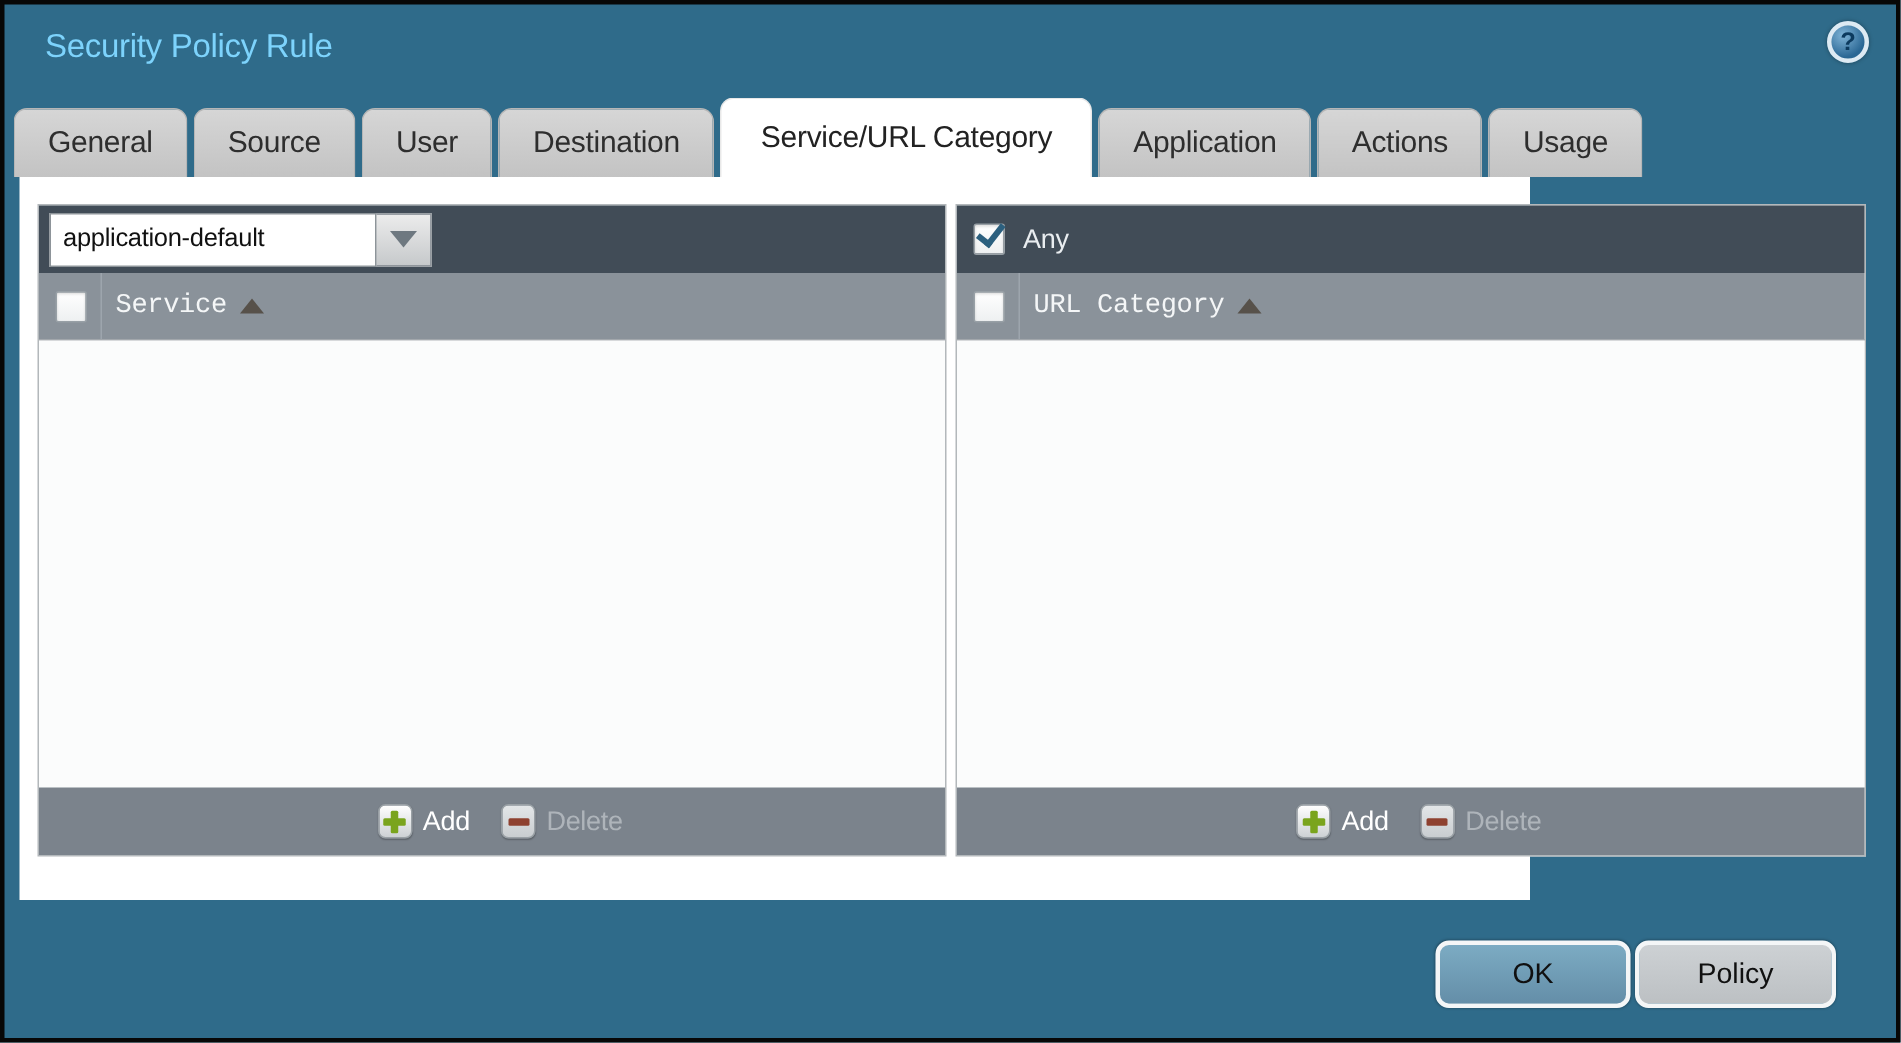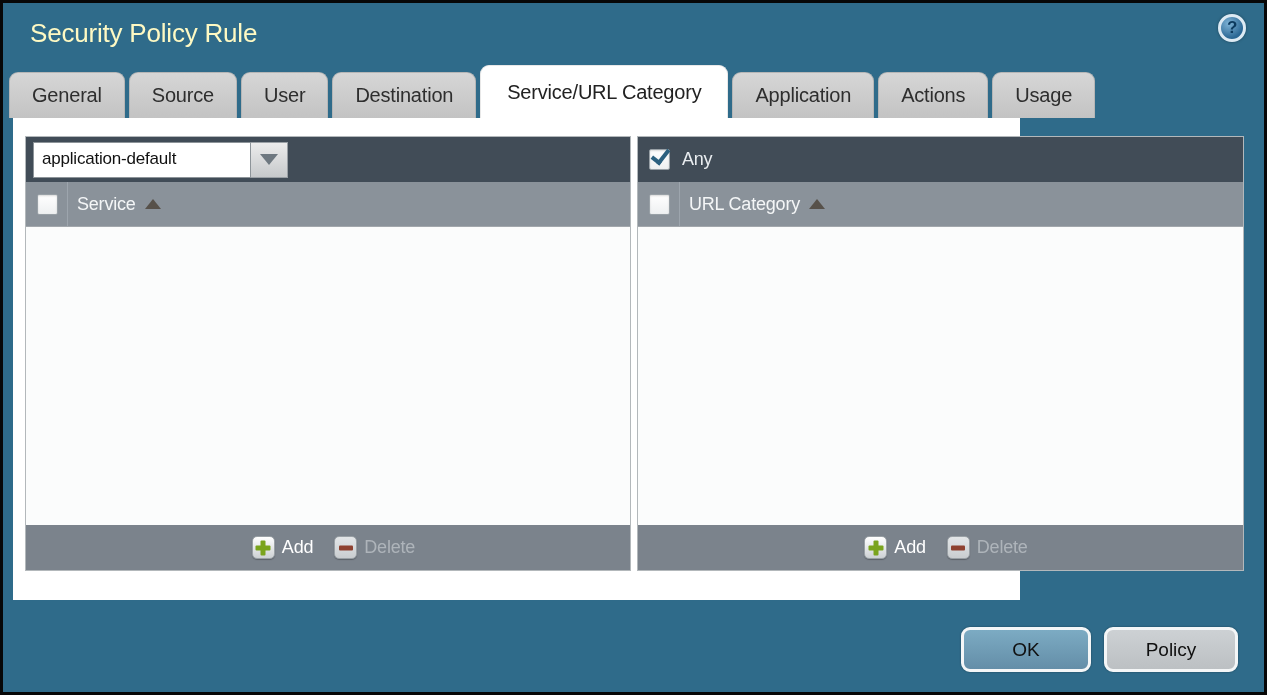--- a/index.html
+++ b/index.html
@@ -10,21 +10,21 @@
     background: #2f6b8a;
     border: 3px solid #070707;
     overflow: hidden;
     letter-spacing: -0.2px;
   }
 
   
   .titlebar { position: absolute; left: 0; top: 0; right: 0; height: 62px; }
   .title {
     position: absolute; left: 27px; top: 15px;
-    font-size: 26px; color: #fef9c3;
+    font-size: 22px; color: #7dd3fc;
   }
   .help {
     position: absolute; right: 18px; top: 11px;
     width: 28px; height: 28px; border-radius: 50%;
     background: radial-gradient(circle at 35% 30%, #7fb3d6, #2a6794 70%);
     border: 3px solid #ddeaf3;
     color: #0c3a5e; font-size: 17px; font-weight: bold;
     display: flex; align-items: center; justify-content: center;
     box-shadow: 0 0 3px rgba(0,0,0,.35);
     cursor: pointer;
@@ -101,21 +101,21 @@
   }
   .any-label { margin-left: 12px; font-size: 18px; color: #e9edf0; }
 
   
   .thead {
     height: 45px; flex: 0 0 45px; background: #8a929a;
     border-bottom: 1px solid #a2a7ac;
     display: flex; align-items: center; padding-left: 11px;
   }
   .thead .sep { width: 1px; height: 100%; background: #9da5ad; margin-left: 9px; }
-  .th-label { margin-left: 9px; font-size: 18px; color: #f4f6f7; cursor: pointer; }
+  .th-label { margin-left: 9px; font-size: 18px; color: #f4f6f7; cursor: pointer; font-family: Liberation Mono, monospace; }
   .sort-asc {
     width: 0; height: 0; margin-left: 9px;
     border-left: 8px solid transparent; border-right: 8px solid transparent;
     border-bottom: 10px solid #57514a;
   }
 
   .tbody { flex: 1 1 auto; background: #fbfcfc; }
 
   
   .tfoot {
@@ -134,22 +134,22 @@
     content: ""; position: absolute; background: #7aa41d;
     left: 50%; top: 50%; transform: translate(-50%,-50%); border-radius: 1px;
   }
   .icon-box.plus::before { width: 15px; height: 5px; }
   .icon-box.plus::after  { width: 5px;  height: 15px; }
   .icon-box.minus { background: linear-gradient(#e3e6e8, #c9cdd0); }
   .icon-box.minus::before { width: 14px; height: 5px; background: #8e4130; }
 
   
   .actionbar {
-    position: absolute; top: 624px; right: 26px;
-    display: flex; gap: 13px;
+    position: absolute; top: 624px; right: 40px;
+    display: flex; gap: 3px;
   }
   .dlg-btn {
     height: 45px; border-radius: 9px;
     border: 3px solid #f4f6f7;
     font-family: "Liberation Sans", sans-serif;
     font-size: 19px; color: #101010;
     display: flex; align-items: center; justify-content: center;
     cursor: pointer; box-shadow: 0 0 2px rgba(0,0,0,.4);
   }
   .dlg-btn.ok     { width: 130px; background: linear-gradient(#7cabc3, #648ea8); }

